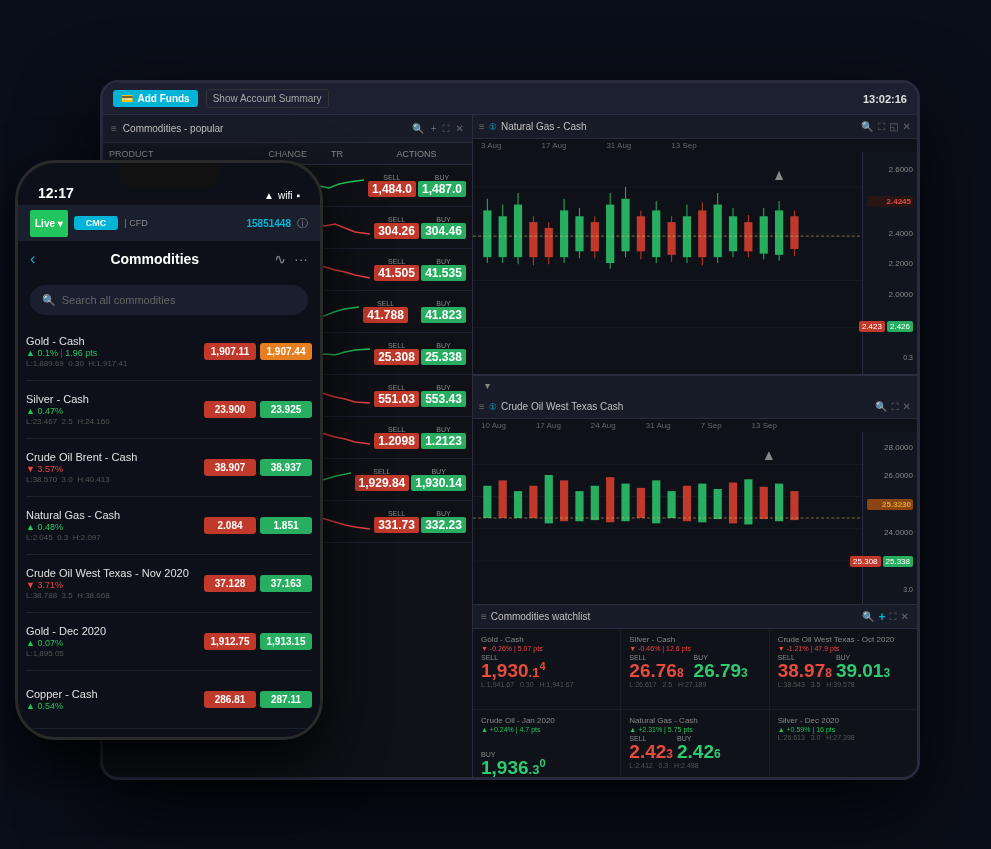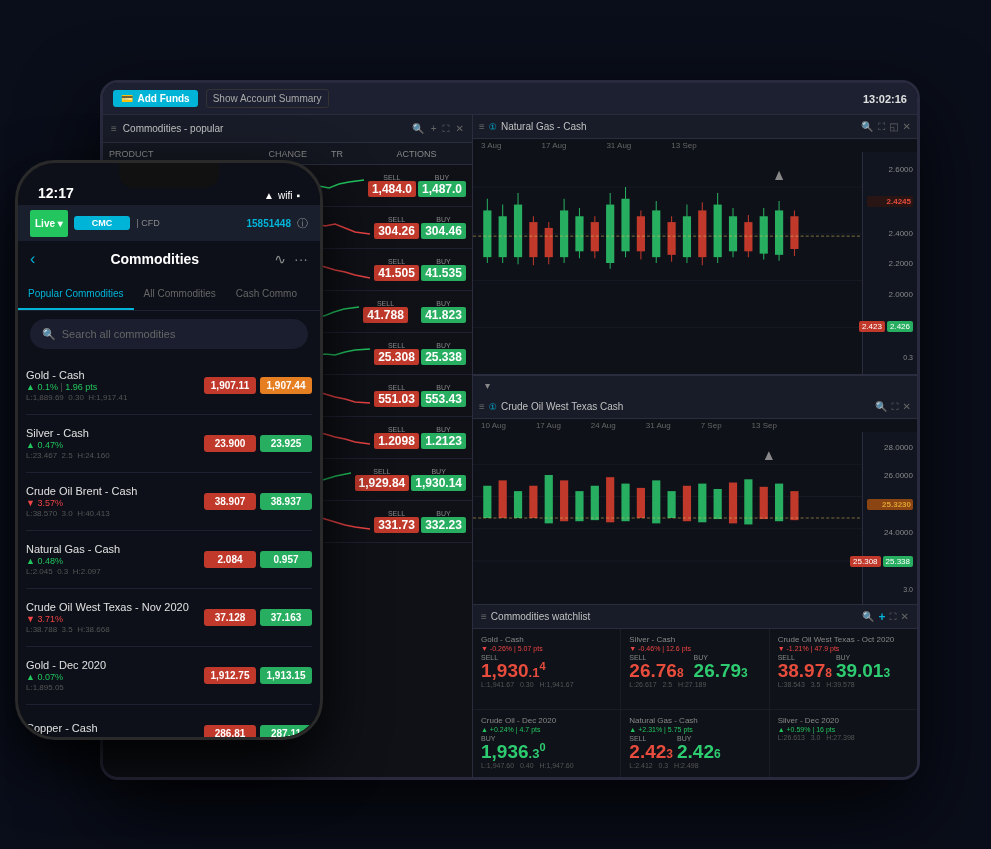--- a/index.html
+++ b/index.html
@@ -347,21 +347,21 @@
       align-items: center;
       padding: 0 12px;
       gap: 6px;
     }
 
     .cmc-logo {
       background: #00b4d8;
       color: #fff;
       font-size: 9px;
       font-weight: bold;
-      padding: 2px 18px;
+      padding: 2px 12px;
       border-radius: 3px;
     }
 
     .cfd-label {
       color: #888;
       font-size: 9px;
     }
 
     .account-num {
       color: #00b4d8;
@@ -979,23 +979,23 @@
                 </div>
                 <div>
                   <div style="font-size:7px;color:#888;">BUY</div>
                   <div style="font-size:19px;font-weight:bold;color:#2ecc71;line-height:1;">39.01<span style="font-size:12px;">3</span></div>
                 </div>
               </div>
               <div style="font-size:7px;color:#555;margin-top:1px;">L:38.543 &nbsp; 3.5 &nbsp; H:39.578</div>
             </div>
 
             <div class="quote-item">
-              <div style="font-size:8px;color:#888;margin-bottom:1px;">Crude Oil - Dec 2020</div>
+              <div style="font-size:8px;color:#888;margin-bottom:1px;">Crude Oil - Jan 2020</div>
               <div style="font-size:7px;color:#22c55e;">▲ +0.24% | 4.7 pts</div>
-              <div style="display:flex;gap:4px;margin-top:2px;">
+              <div style="display:flex;gap:4px;margin-top:18px;">
                 <div>
                   <div style="font-size:7px;color:#888;">BUY</div>
                   <div style="font-size:19px;font-weight:bold;color:#2ecc71;line-height:1;">1,936<span style="font-size:13px;">.3</span><span style="font-size:11px;vertical-align:super;">0</span></div>
                 </div>
               </div>
               <div style="font-size:7px;color:#555;margin-top:1px;">L:1,947.60 &nbsp; 0.40 &nbsp; H:1,947.60</div>
             </div>
 
             <div class="quote-item">
               <div style="font-size:8px;color:#888;margin-bottom:1px;">Natural Gas - Cash</div>
@@ -1050,31 +1050,20 @@
 
     <div class="phone-nav">
       <span class="phone-back">‹</span>
       <span class="phone-page-title">Commodities</span>
       <div class="phone-nav-icons">
         <span class="phone-nav-icon">∿</span>
         <span class="phone-nav-icon">···</span>
       </div>
     </div>
 
-    <div class="phone-tabs">
-      <div class="phone-tab active">
-        <span>Popular Commodities</span>
-      </div>
-      <div class="phone-tab">
-        <span>All Commodities</span>
-      </div>
-      <div class="phone-tab">
-        <span>Cash Commo</span>
-      </div>
-    </div>
 
     <div class="phone-search">
       <span class="search-icon">🔍</span>
       <span class="search-placeholder">Search all commodities</span>
     </div>
 
     <div class="phone-commodity-list">
 
       <div class="phone-commodity-item">
         <div class="phone-item-info">
@@ -1139,21 +1128,21 @@
             <span>▲ 0.48%</span>
           </div>
           <div class="phone-item-hl">
             <span>L:2.045</span>&nbsp;
             <span>0.3</span>&nbsp;
             <span>H:2.097</span>
           </div>
         </div>
         <div class="phone-price-box">
           <span class="phone-price-pill sell">2.084</span>
-          <span class="phone-price-pill buy-green">0.957</span>
+          <span class="phone-price-pill buy-green">1.851</span>
         </div>
       </div>
 
       <div class="phone-commodity-item">
         <div class="phone-item-info">
           <div class="phone-item-name">Crude Oil West Texas - Nov 2020</div>
           <div class="phone-item-change change-down">
             <span>▼ 3.71%</span>
           </div>
           <div class="phone-item-hl">

